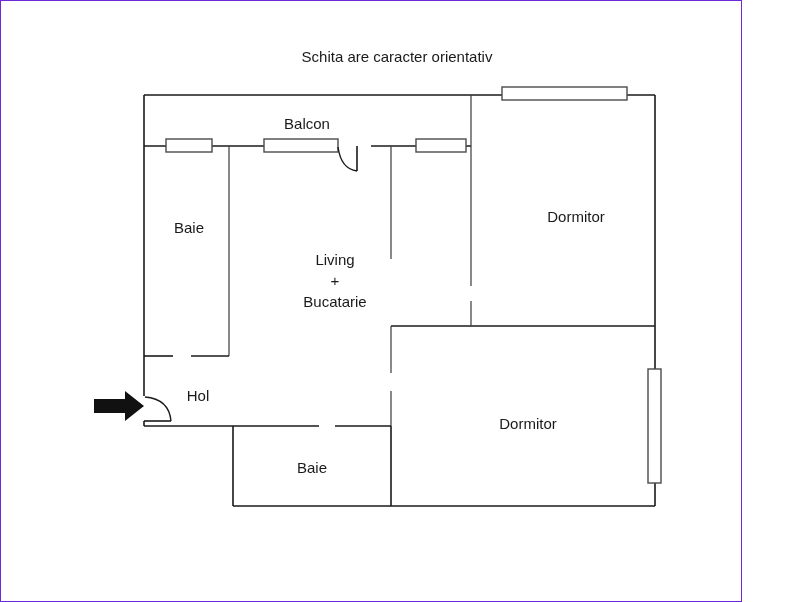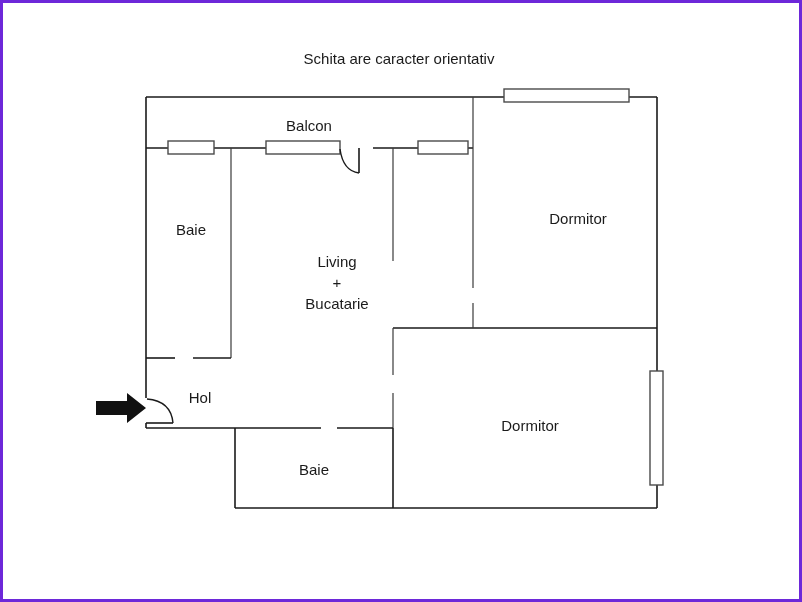--- a/index.html
+++ b/index.html
@@ -8,25 +8,25 @@
     background: #ffffff;
   }
   body {
     width: 802px;
     height: 602px;
     font-family: "Liberation Sans", sans-serif;
     overflow: hidden;
   }
   #canvas {
     position: relative;
-    width: 802px;
+    width: 742px;
     height: 602px;
     background: #ffffff;
     box-sizing: border-box;
-    border: 3px solid #6d28d9;
+    border: 1px solid #6d28d9;
   }
   #plan-svg {
     position: absolute;
     left: 0;
     top: 0;
     width: 802px;
     height: 602px;
     display: block;
   }
   .title-text {

